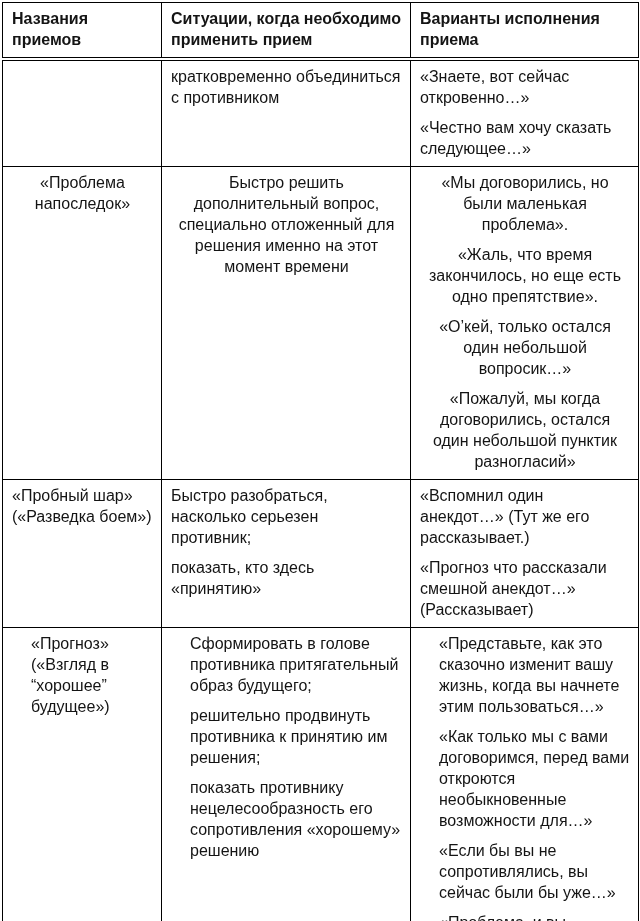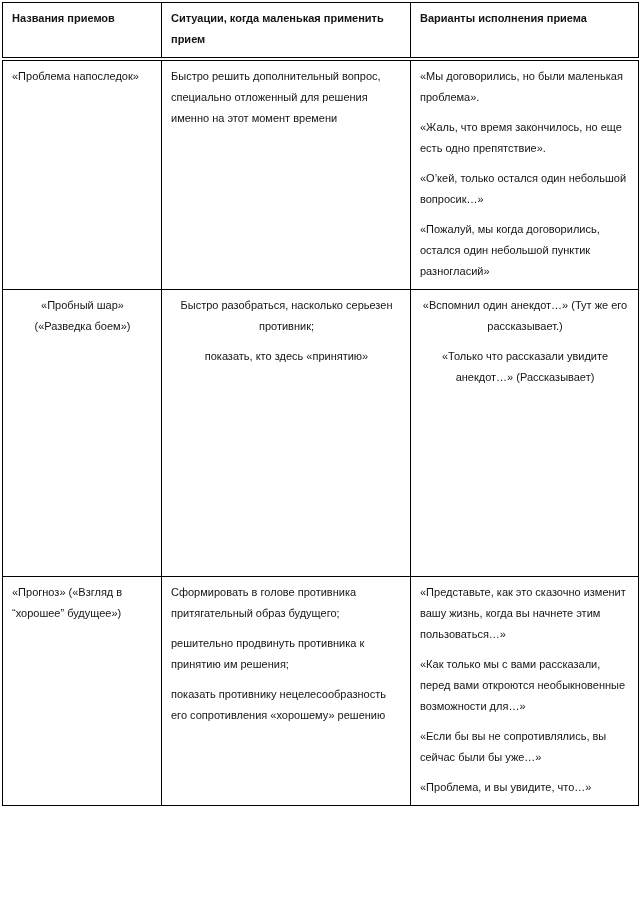--- a/index.html
+++ b/index.html
@@ -25,21 +25,21 @@
     width: 636px;
   }
   col.c1 { width: 159px; }
   col.c2 { width: 249px; }
   col.c3 { width: 228px; }
   th, td {
     border: 1px solid #000000;
     vertical-align: top;
     text-align: left;
     padding: 5px 8px 7px 9px;
-    font-size: 11px;
+    font-size: 16px;
     line-height: 21px;
     word-wrap: break-word;
   }
   thead th {
     font-weight: bold;
     border-bottom: 4px double #000000;
     height: 40px;
   }
   td p {
     margin: 0 0 9px 0;
@@ -59,25 +59,35 @@
 <div class="page">
   <table class="techniques-table">
     <colgroup>
       <col class="c1">
       <col class="c2">
       <col class="c3">
     </colgroup>
     <thead>
       <tr>
         <th>Названия приемов</th>
-        <th>Ситуации, когда маленькая применить прием</th>
+        <th>Ситуации, когда необходимо применить прием</th>
         <th>Варианты исполнения приема</th>
       </tr>
     </thead>
     <tbody id="table-body">
+        <tr>
+          <td></td>
+          <td>
+            <p>кратковременно объединиться с противником</p>
+          </td>
+          <td>
+            <p>«Знаете, вот сейчас откровенно…»</p>
+            <p>«Честно вам хочу сказать следующее…»</p>
+          </td>
+        </tr>
         <tr>
           <td>
             <p>«Проблема напоследок»</p>
           </td>
           <td>
             <p>Быстро решить дополнительный вопрос, специально отложенный для решения именно на этот момент времени</p>
           </td>
           <td>
             <p>«Мы договорились, но были маленькая проблема».</p>
             <p>«Жаль, что время закончилось, но еще есть одно препятствие».</p>
@@ -88,34 +98,34 @@
         <tr>
           <td>
             <p>«Пробный шар» («Разведка боем»)</p>
           </td>
           <td>
             <p>Быстро разобраться, насколько серьезен противник;</p>
             <p>показать, кто здесь «принятию»</p>
           </td>
           <td>
             <p>«Вспомнил один анекдот…» (Тут же его рассказывает.)</p>
-            <p>«Только что рассказали увидите анекдот…» (Рассказывает)</p>
+            <p>«Прогноз что рассказали смешной анекдот…» (Рассказывает)</p>
           </td>
         </tr>
         <tr>
           <td>
             <p>«Прогноз» («Взгляд в “хорошее” будущее»)</p>
           </td>
           <td>
             <p>Сформировать в голове противника притягательный образ будущего;</p>
             <p>решительно продвинуть противника к принятию им решения;</p>
             <p>показать противнику нецелесообразность его сопротивления «хорошему» решению</p>
           </td>
           <td>
             <p>«Представьте, как это сказочно изменит вашу жизнь, когда вы начнете этим пользоваться…»</p>
-            <p>«Как только мы с вами рассказали, перед вами откроются необыкновенные возможности для…»</p>
+            <p>«Как только мы с вами договоримся, перед вами откроются необыкновенные возможности для…»</p>
             <p>«Если бы вы не сопротивлялись, вы сейчас были бы уже…»</p>
             <p>«Проблема, и вы увидите, что…»</p>
           </td>
         </tr>
       </tbody>
   </table>
 </div>
 
 </body></html>

